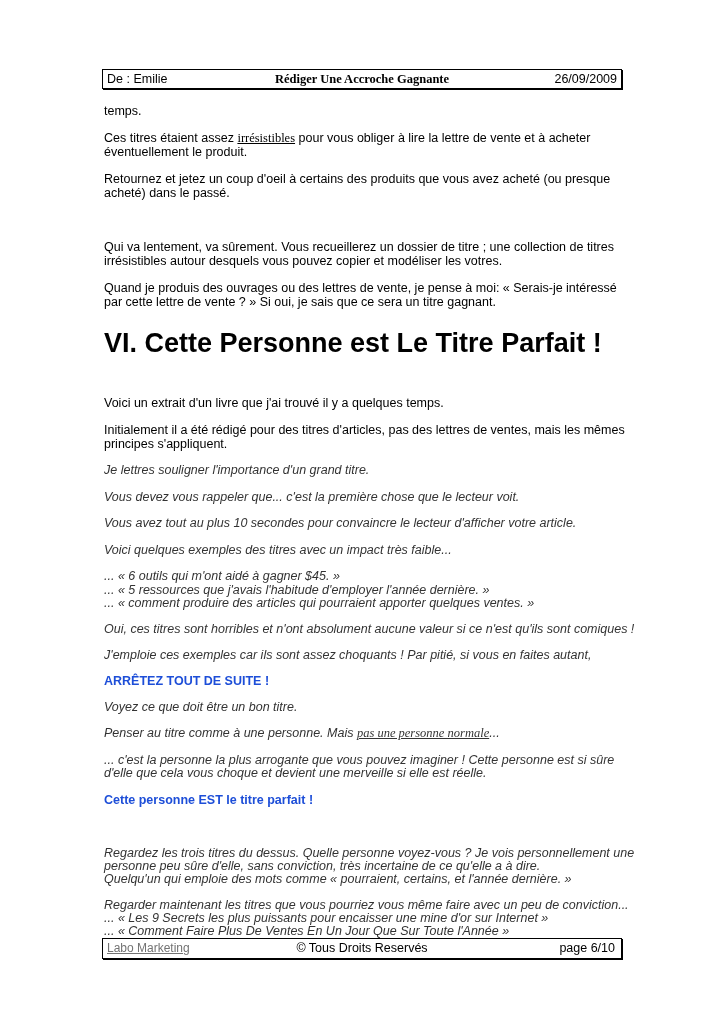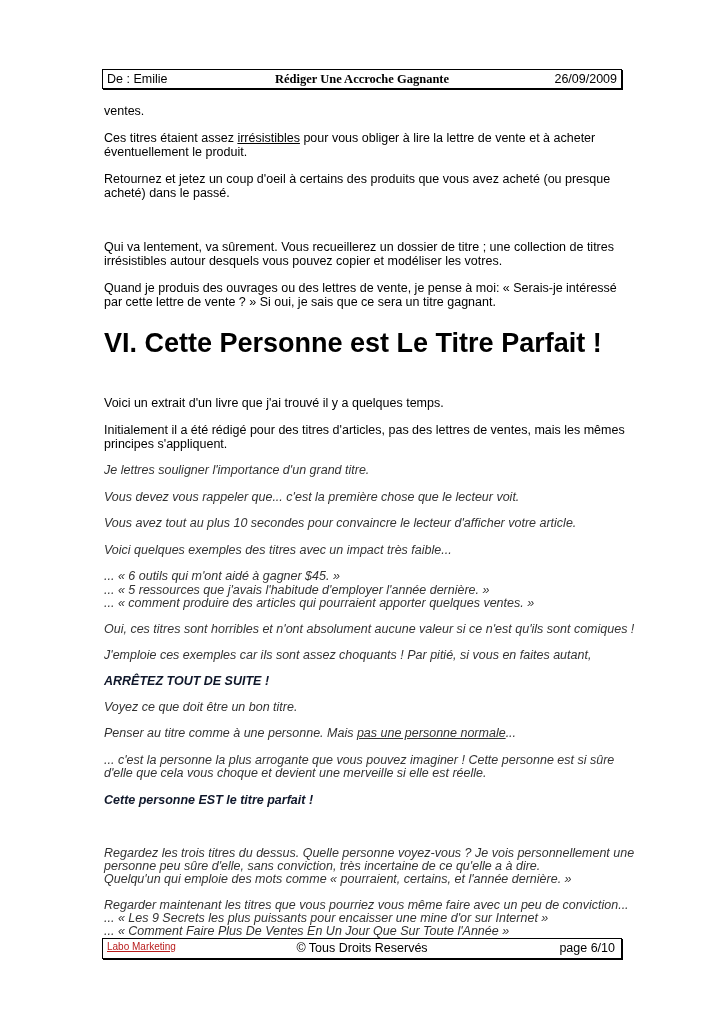--- a/index.html
+++ b/index.html
@@ -9,43 +9,43 @@
 
   .hdr { position: absolute; left: 102px; top: 69px; width: 520px; height: 20px;
          border: 1px solid #000; box-shadow: 1px 1px 0 #000; box-sizing: border-box; }
   .hdr .l { position: absolute; left: 4px; top: 2px; font-size: 12.5px; }
   .hdr .c { position: absolute; left: 0; right: 0; top: 2px; text-align: center;
             font-family: "Liberation Serif", serif; font-size: 12.5px; font-weight: bold; }
   .hdr .r { position: absolute; right: 4px; top: 2px; font-size: 12.5px; }
 
   .ftr { position: absolute; left: 102px; top: 938px; width: 520px; height: 21px;
          border: 1px solid #000; box-shadow: 1px 1px 0 #000; box-sizing: border-box; }
-  .ftr .l { position: absolute; left: 4px; top: 2px; font-size: 10px; color: #b91c1c;
+  .ftr .l { position: absolute; left: 4px; top: 2px; font-size: 12px; color: #737373;
             text-decoration: underline; }
   .ftr .c { position: absolute; left: 0; right: 0; top: 2px; text-align: center; font-size: 12.5px; }
   .ftr .r { position: absolute; right: 6px; top: 2px; font-size: 12.5px; }
 
   .t { position: absolute; left: 104px; font-size: 12.5px; line-height: 14px; white-space: nowrap; }
   .it { font-style: italic; color: #333; }
-  .bi { font-style: italic; font-weight: bold; color: #0f172a; }
-  .u { text-decoration: underline; }
+  .bi { font-weight: bold; color: #1d4ed8; }
+  .u { text-decoration: underline; font-family: Liberation Serif, serif; }
   h1.t { margin: 0; font-size: 27px; font-weight: bold; line-height: 30px; }
 </style>
 </head>
 <body>
 
 <div class="page">
 
   <div class="hdr">
     <span class="l">De : Emilie</span>
     <span class="c">Rédiger Une Accroche Gagnante</span>
     <span class="r">26/09/2009</span>
   </div>
 
-  <div class="t" style="top:104px">ventes.</div>
+  <div class="t" style="top:104px">temps.</div>
 
   <div class="t" style="top:131px"><span>Ces titres étaient assez </span><span class="u">irrésistibles</span><span> pour vous obliger à lire la lettre de vente et à acheter</span></div>
   <div class="t" style="top:145px">éventuellement le produit.</div>
 
   <div class="t" style="top:172px">Retournez et jetez un coup d'oeil à certains des produits que vous avez acheté (ou presque</div>
   <div class="t" style="top:186px">acheté) dans le passé.</div>
 
 
   <div class="t" style="top:240px">Qui va lentement, va sûrement. Vous recueillerez un dossier de titre ; une collection de titres</div>
   <div class="t" style="top:254px">irrésistibles autour desquels vous pouvez copier et modéliser les votres.</div>

